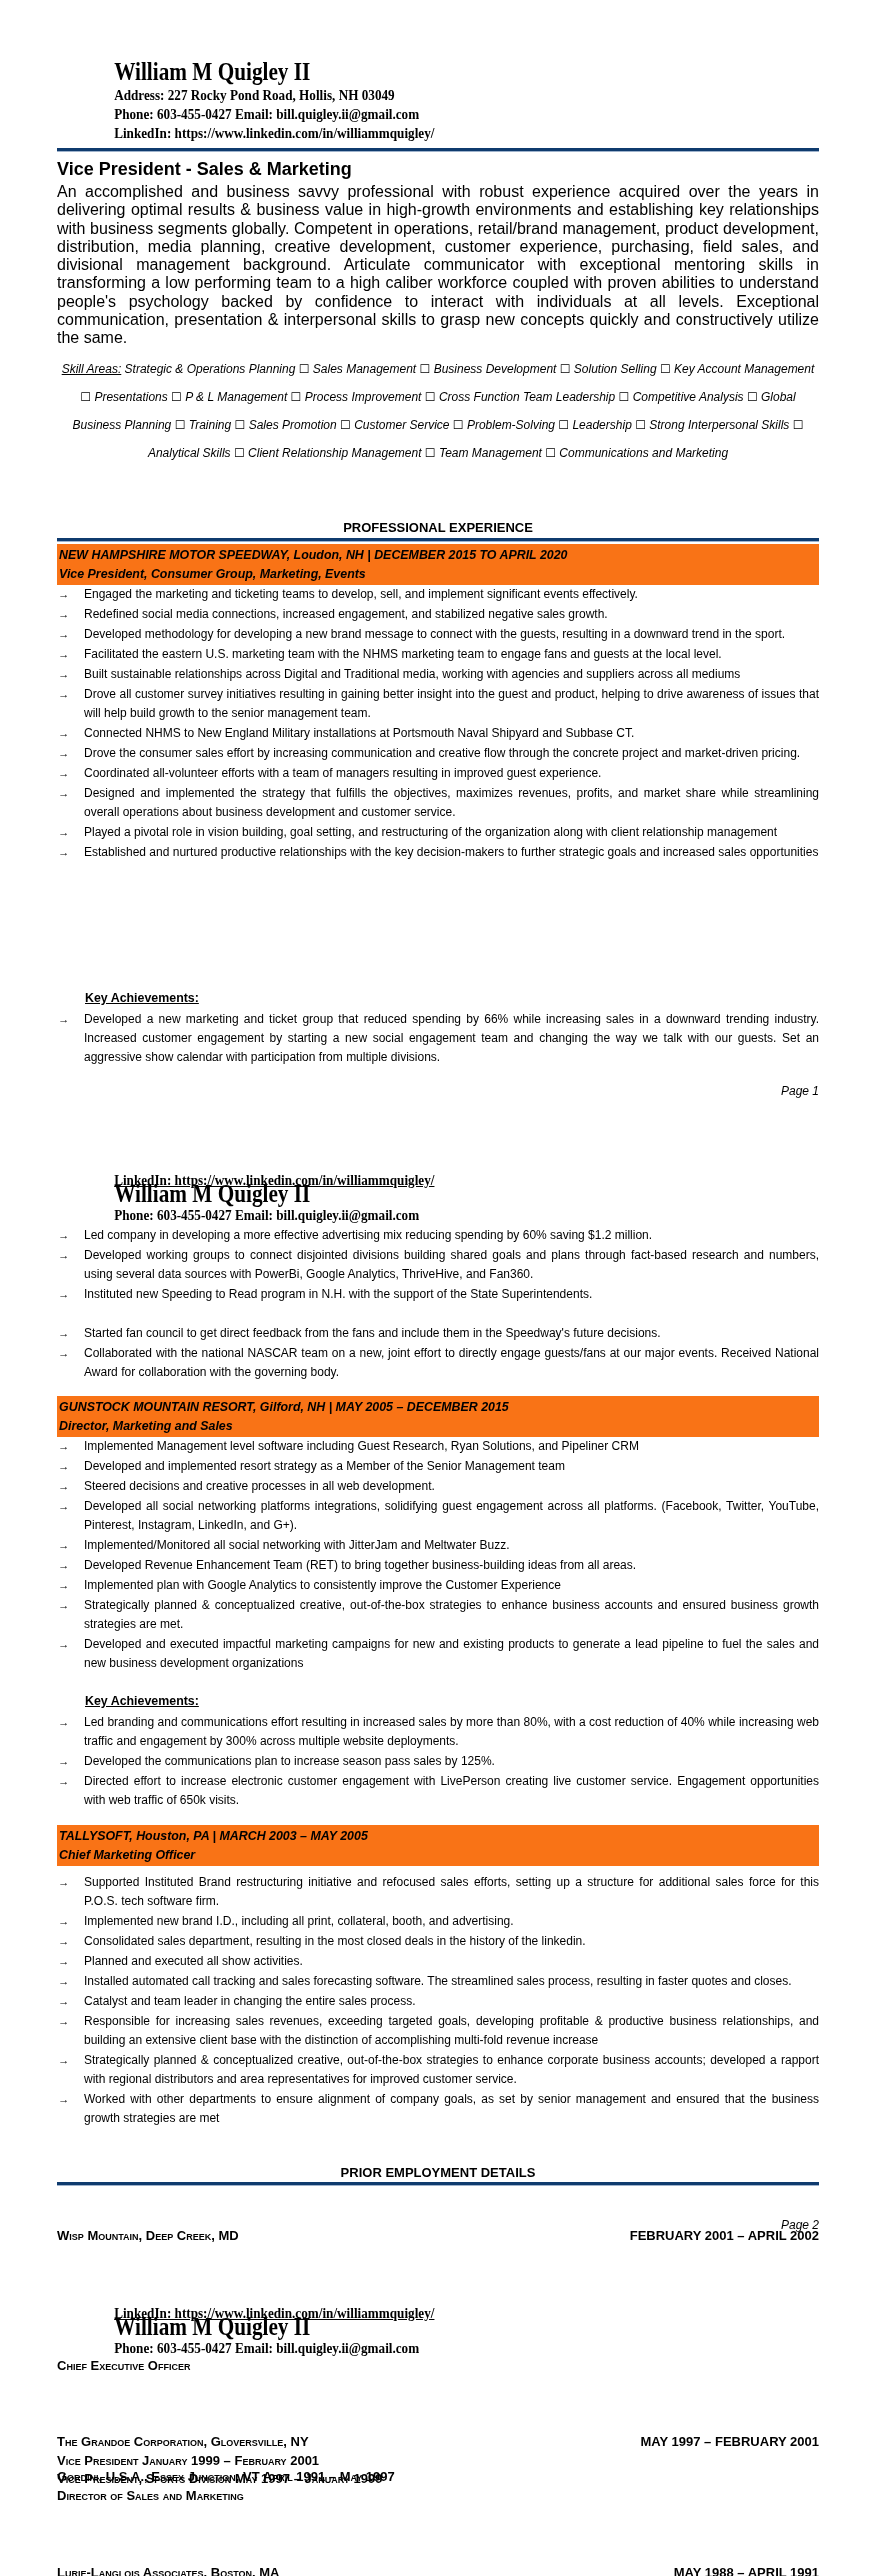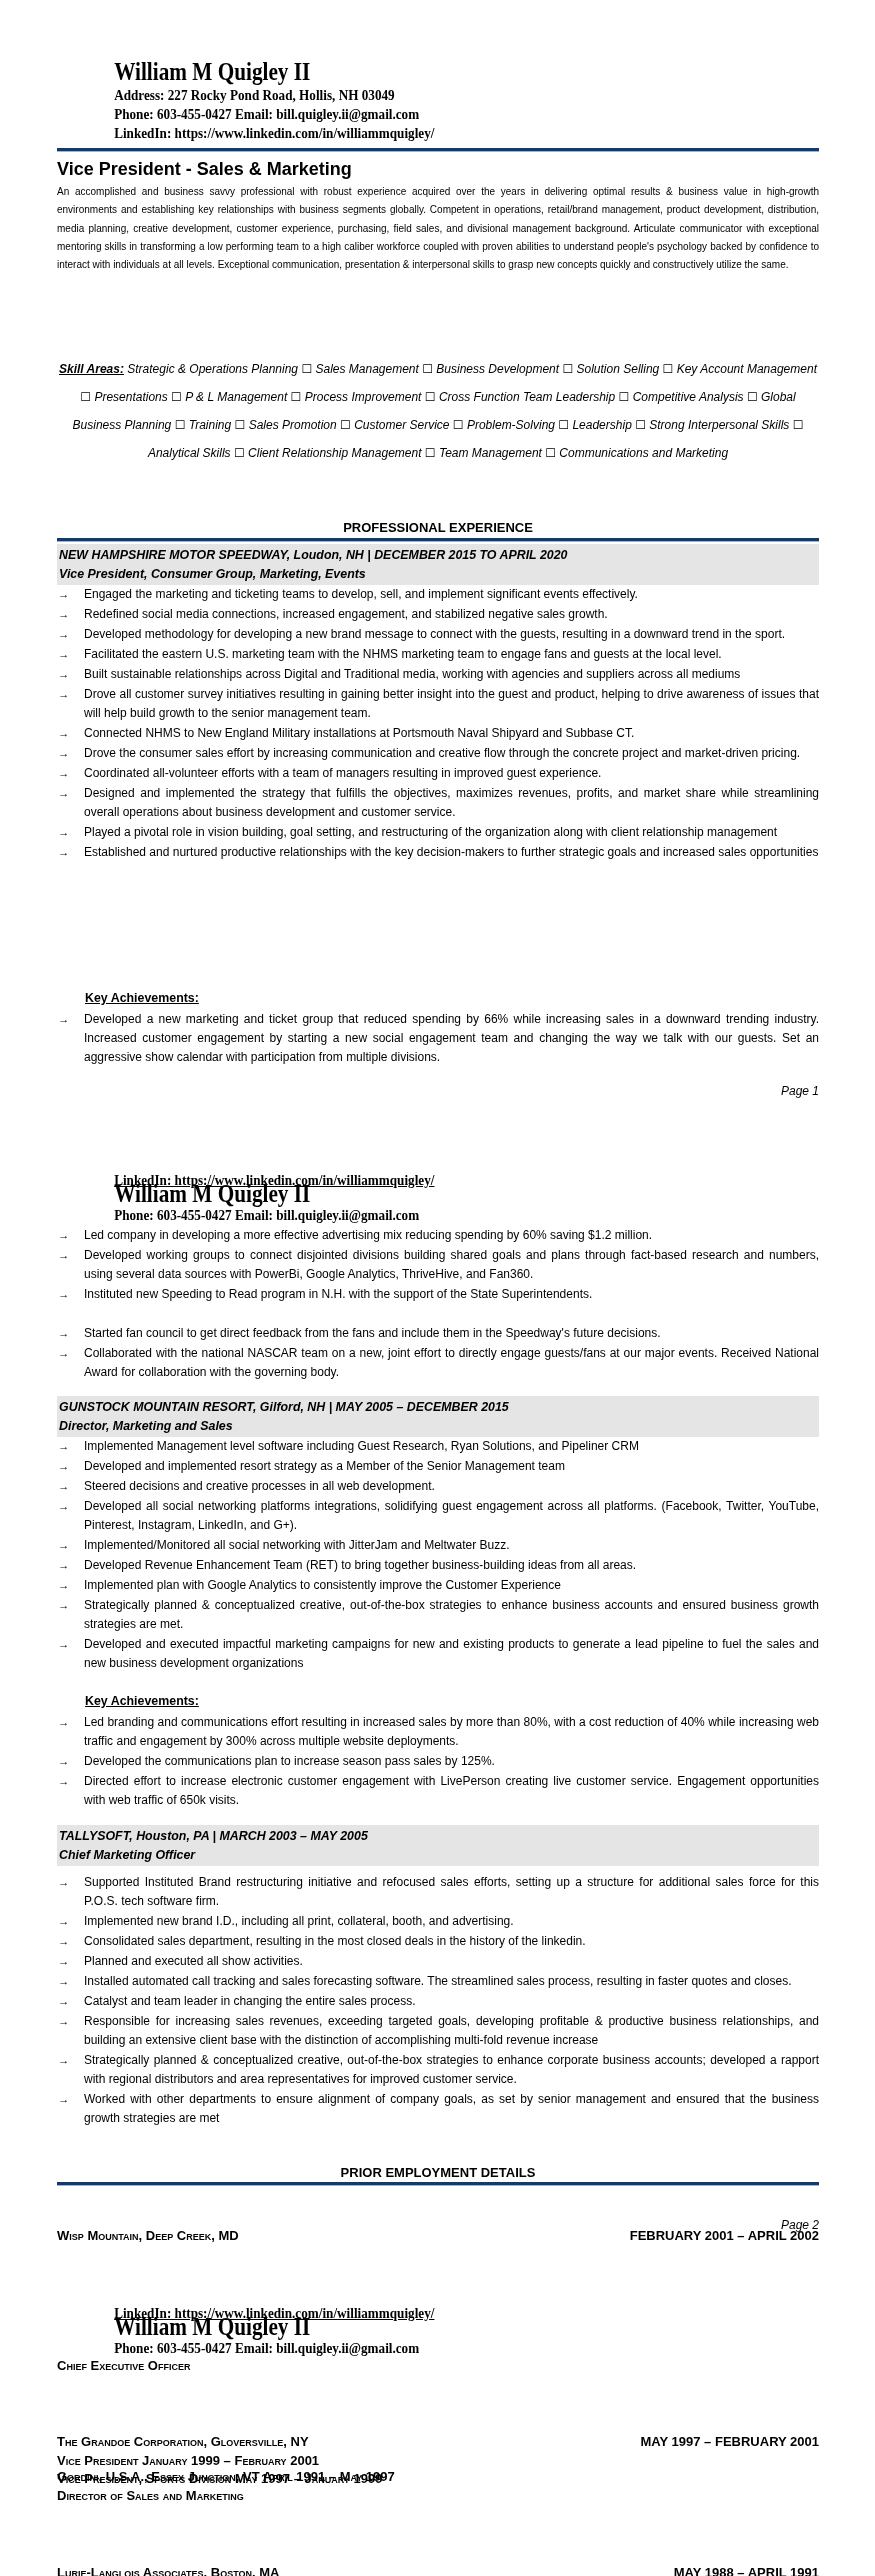--- a/index.html
+++ b/index.html
@@ -5,25 +5,25 @@
   html, body { margin: 0; padding: 0; background: #ffffff; }
   body { width: 876px; height: 3400px; position: relative; overflow: hidden; color: #000; }
   .abs { position: absolute; left: 57px; width: 762px; }
   .serif { font-family: "Liberation Serif", "DejaVu Serif", serif; }
   .sans { font-family: "Liberation Sans", "DejaVu Sans", sans-serif; }
   .center { text-align: left; }
   .name { font-size: 25px; font-weight: bold; line-height: 27px; transform: scaleX(0.85); }
   .contact { font-size: 15.5px; font-weight: bold; line-height: 19px; transform: scaleX(0.85); }
   .rule { height: 3.1px; background: #0f3b6e; border-bottom: 1px solid #9fb3cc; }
   .headline { font-size: 18px; font-weight: bold; }
-  .summary { font-size: 10px; line-height: 18.3px; text-align: justify; }
+  .summary { font-size: 16px; line-height: 18.3px; text-align: justify; }
   .skills { font-size: 12px; line-height: 28px; text-align: center; font-style: italic; }
-  .skills .lbl { font-weight: bold; text-decoration: underline; }
+  .skills .lbl { font-weight: normal; text-decoration: underline; }
   .section-title { font-size: 13px; font-weight: bold; text-align: center; line-height: 17.5px; }
-  .jobbar { background: #e5e5e5; padding: 2.1px 2.1px; font-style: italic; font-weight: bold; font-size: 12.4px; line-height: 18.5px; }
+  .jobbar { background: #f97316; padding: 2.1px 2.1px; font-style: italic; font-weight: bold; font-size: 12.4px; line-height: 18.5px; }
   ul.bullets { list-style: none; margin: 0; padding: 0; }
   ul.bullets li { position: relative; padding-left: 27px; font-size: 12px; line-height: 19px; text-align: justify; margin-bottom: 1px; }
   ul.bullets li .arrow { position: absolute; left: 1px; top: 0; font-size: 11.3px; }
   .ka { font-size: 12.4px; font-weight: bold; text-decoration: underline; line-height: 18.5px; margin-left: 28px; }
   .pagenum { font-size: 12px; font-style: italic; text-align: right; }
   .smallcaps { font-variant: small-caps; font-weight: bold; font-size: 13px; line-height: 18.5px; }
   .row { display: flex; justify-content: space-between; margin-top: 40px; }
   .overlap { position: absolute; left: 57px; width: 762px; }
   .strike-link { font-size: 15.5px; font-weight: bold; line-height: 19px; text-decoration: underline; transform: scaleX(0.85); }
 </style>

